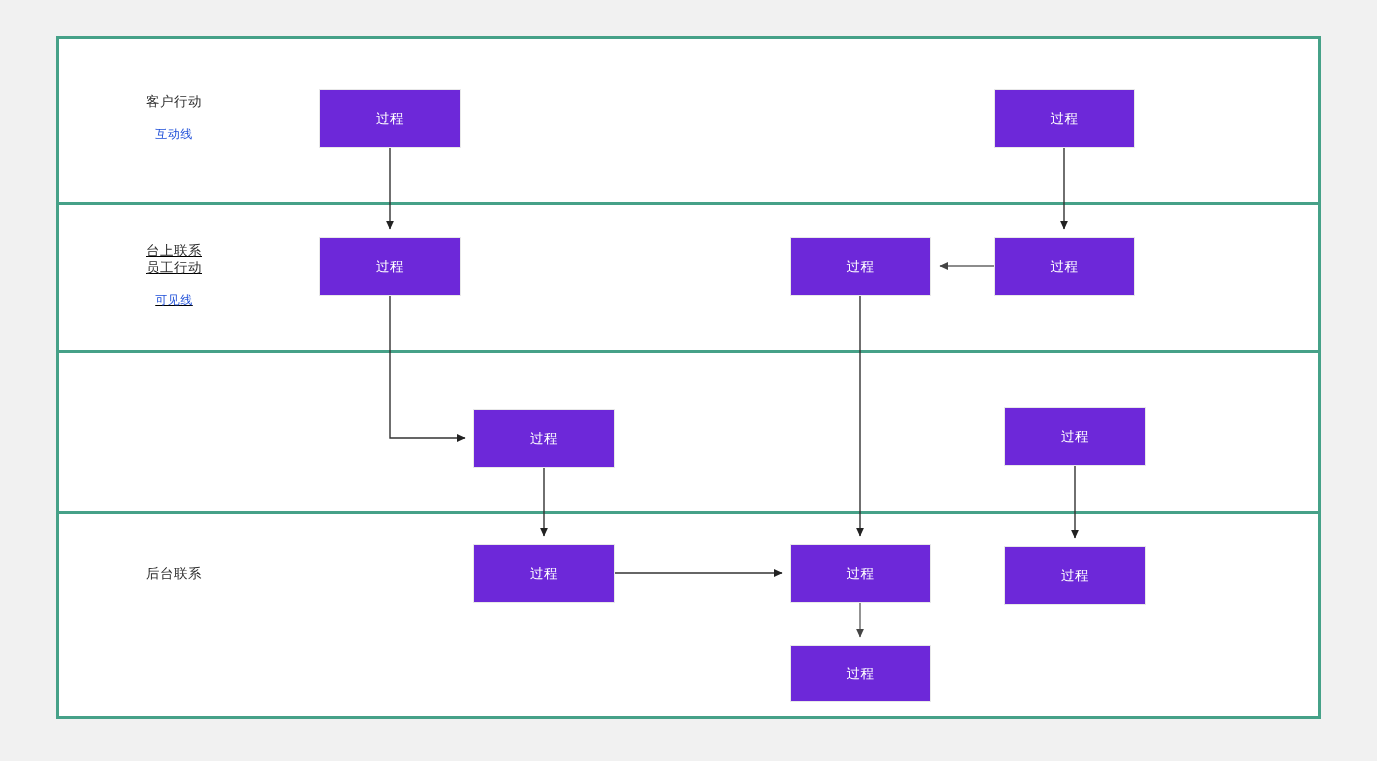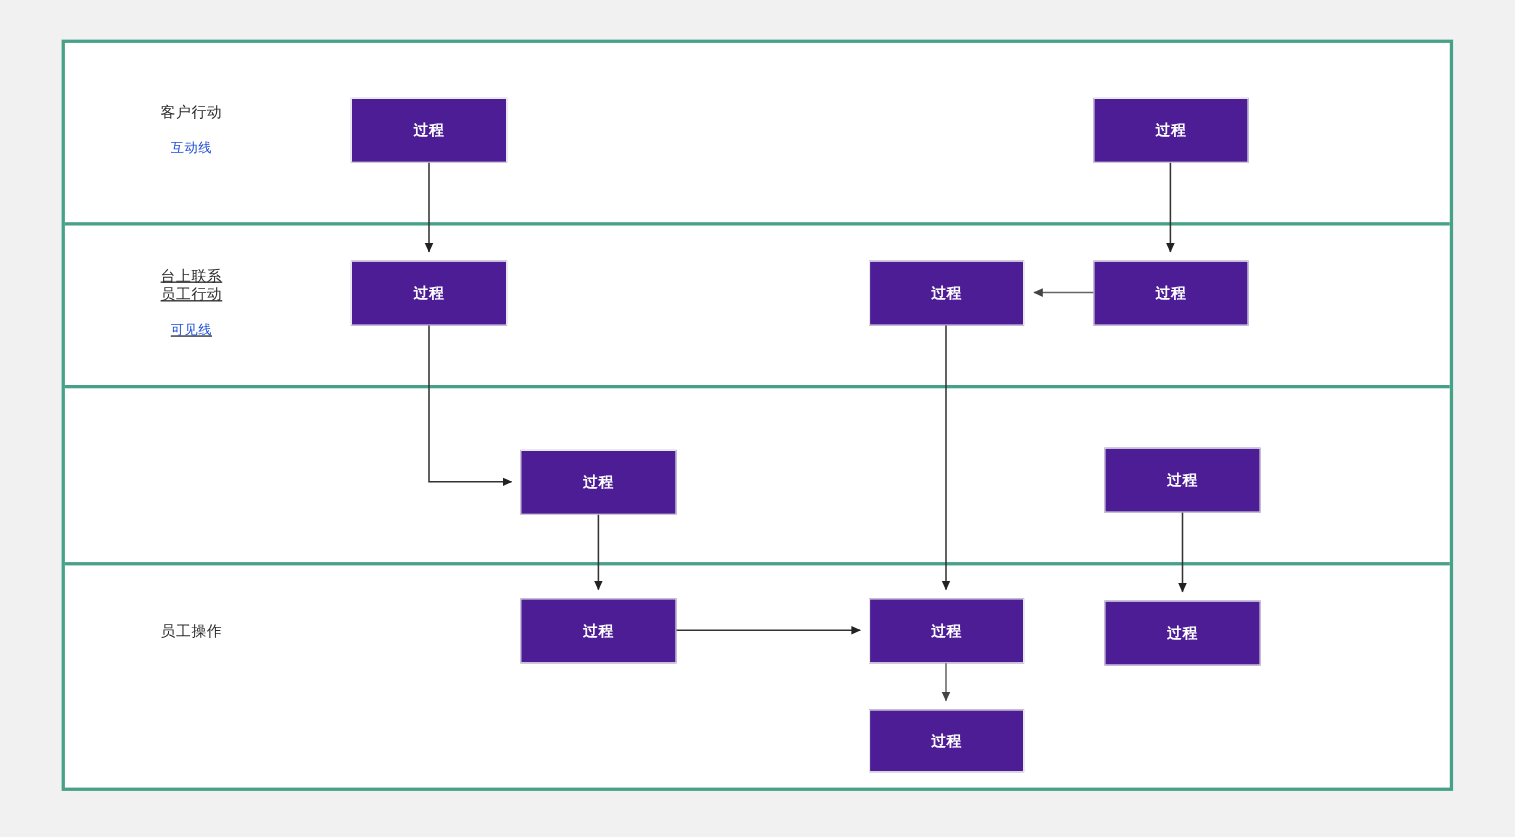--- a/index.html
+++ b/index.html
@@ -60,30 +60,29 @@
     margin-top: 16px;
     font-size: 12px;
     line-height: 17px;
     color: #1d4ed8;
     letter-spacing: 0.5px;
   }
 
   
   .node {
     position: absolute;
-    background: #4c1d95;
+    background: #6d28d9;
     border: 1px solid #e8e8e8;
     color: #ffffff;
     font-size: 13.5px;
     display: flex;
     align-items: center;
     justify-content: center;
     letter-spacing: 0.5px;
     cursor: pointer;
-    font-weight: bold;
   }
 
   
   #connectors {
     position: absolute;
     left: 0;
     top: 0;
     width: 1377px;
     height: 761px;
     pointer-events: none;
@@ -116,21 +115,21 @@
     </div>
 
     <div class="lane-label" style="top:203px;text-decoration:underline;">
       <div class="lane-title">台上联系
 员工行动</div>
       <div class="lane-sub">可见线</div>
     </div>
 
 
     <div class="lane-label" style="top:526px;">
-      <div class="lane-title">员工操作</div>
+      <div class="lane-title">后台联系</div>
     </div>
 
   </div>
 
   <div class="node" style="left:319px;  top:89px;  width:142px; height:59px;">过程</div>
   <div class="node" style="left:994px;  top:89px;  width:141px; height:59px;">过程</div>
 
   <div class="node" style="left:319px;  top:237px; width:142px; height:59px;">过程</div>
   <div class="node" style="left:790px;  top:237px; width:141px; height:59px;">过程</div>
   <div class="node" style="left:994px;  top:237px; width:141px; height:59px;">过程</div>

